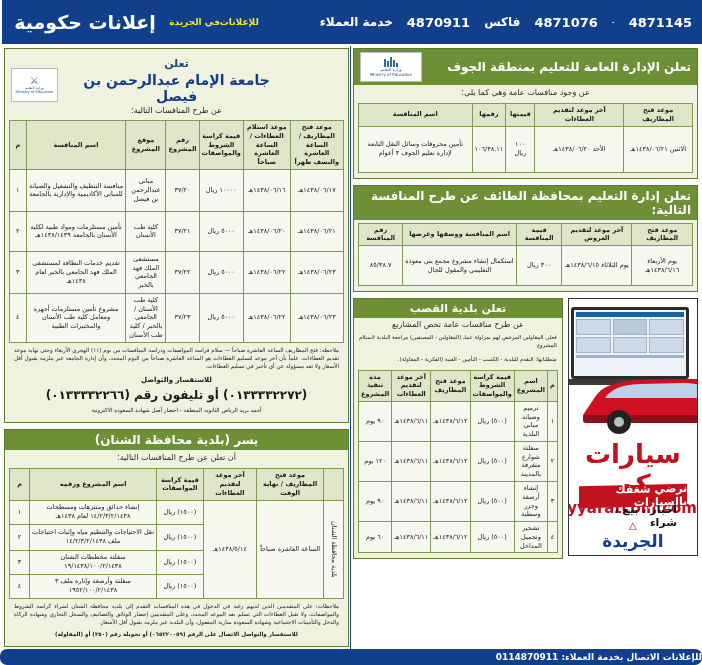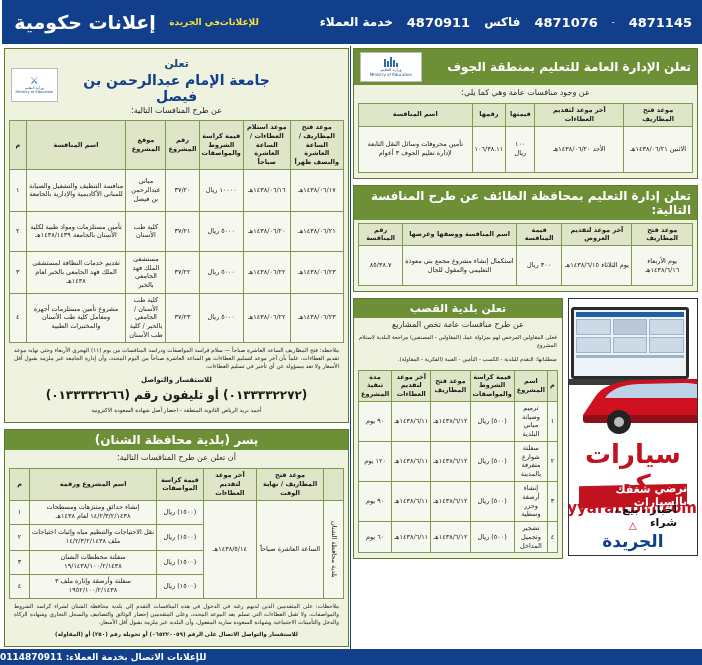--- a/index.html
+++ b/index.html
@@ -132,22 +132,22 @@
   }
   .car-ad .jarida {
     position:absolute; bottom:4px; left:0; right:0; text-align:center;
     font-size:17px; font-weight:bold; color:#123f8c;
   }
   .car-ad .jarida .bird { font-size:10px; color:#c1121f; display:block; line-height:1;}
 
   
   .footer {
     position:absolute; bottom:0; left:0; width:702px; height:16px;
-    background:#123f8c; color:#fff; display:flex; align-items:center; justify-content:flex-end;
-    font-size:9px; font-weight:bold; letter-spacing:0.4px;
+    background:#123f8c; color:#fff; display:flex; align-items:center; justify-content:flex-start;
+    font-size:9px; font-weight:bold; letter-spacing:0.4px;border-radius:7px;
   }
 
   .vnote { font-size:5.4px; line-height:1.45; text-align:justify; padding:3px 5px; }
   .center { text-align:center; }
   .bold { font-weight:bold; }
   .rot { writing-mode: vertical-rl; text-orientation: mixed; }
 </style>
 </head>
 <body>
 

